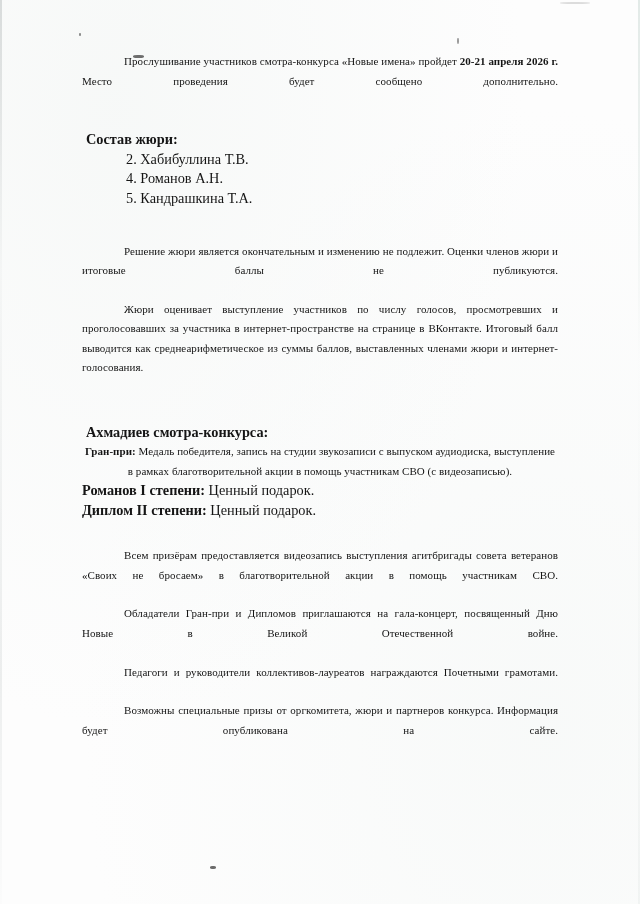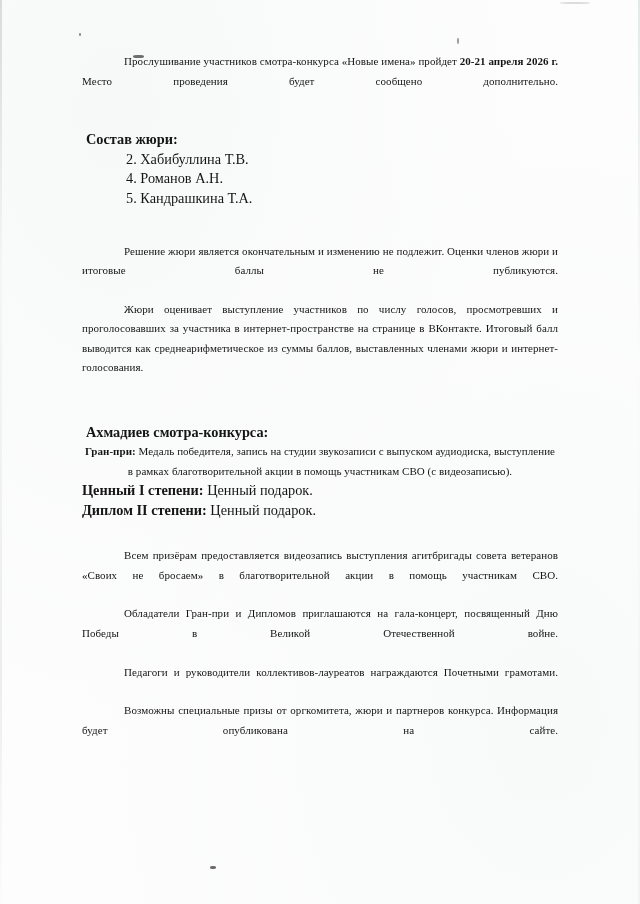--- a/index.html
+++ b/index.html
@@ -135,24 +135,24 @@
 
     <div class="gap-xl"></div>
 
     <p class="just indent">Решение жюри является окончательным и изменению не подлежит. Оценки членов жюри и итоговые баллы не публикуются.</p>
     <p class="just indent">Жюри оценивает выступление участников по числу голосов, просмотревших и проголосовавших за участника в интернет-пространстве на странице в ВКонтакте. Итоговый балл выводится как среднеарифметическое из суммы баллов, выставленных членами жюри и интернет-голосования.</p>
 
     <div class="gap-l"></div>
 
     <div class="heading">Ахмадиев смотра-конкурса:</div>
     <p class="nojust"><b>Гран-при:</b><span> Медаль победителя, запись на студии звукозаписи с выпуском аудиодиска, выступление в рамках благотворительной акции в помощь участникам СВО (с видеозаписью).</span></p>
-    <div class="award-line"><b>Ценный I степени:</b><span> Ценный подарок.</span></div>
+    <div class="award-line"><b>Романов I степени:</b><span> Ценный подарок.</span></div>
     <div class="award-line"><b>Диплом II степени:</b><span> Ценный подарок.</span></div>
 
     <div class="gap-l"></div>
 
     <p class="just indent">Всем призёрам предоставляется видеозапись выступления агитбригады совета ветеранов «Своих не бросаем» в благотворительной акции в помощь участникам СВО.</p>
-    <p class="just indent">Обладатели Гран-при и Дипломов приглашаются на гала-концерт, посвященный Дню Победы в Великой Отечественной войне.</p>
+    <p class="just indent">Обладатели Гран-при и Дипломов приглашаются на гала-концерт, посвященный Дню Новые в Великой Отечественной войне.</p>
     <p class="just indent">Педагоги и руководители коллективов-лауреатов награждаются Почетными грамотами.</p>
     <p class="just indent">Возможны специальные призы от оргкомитета, жюри и партнеров конкурса. Информация будет опубликована на сайте.</p>
 
   </div>
 </div>
 
 </body></html>

